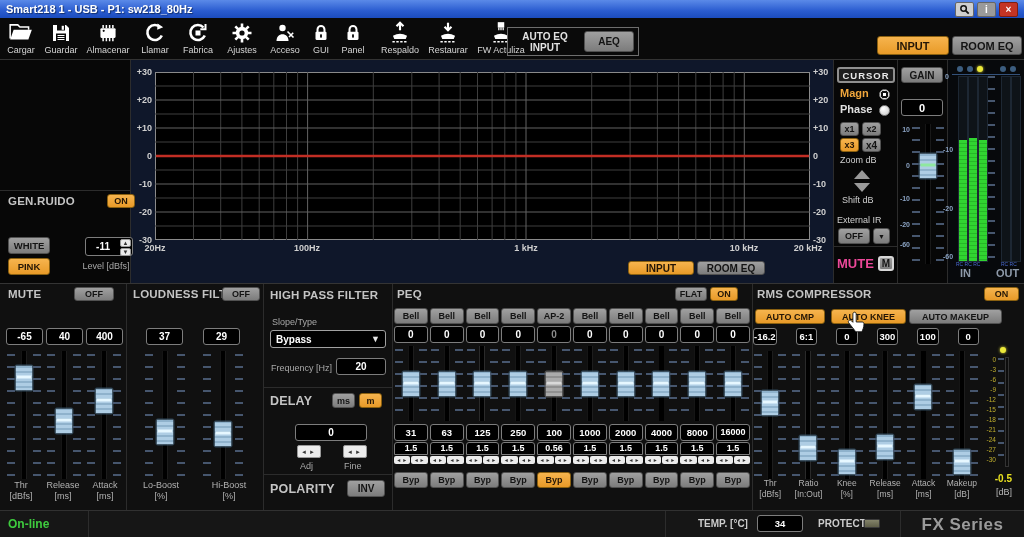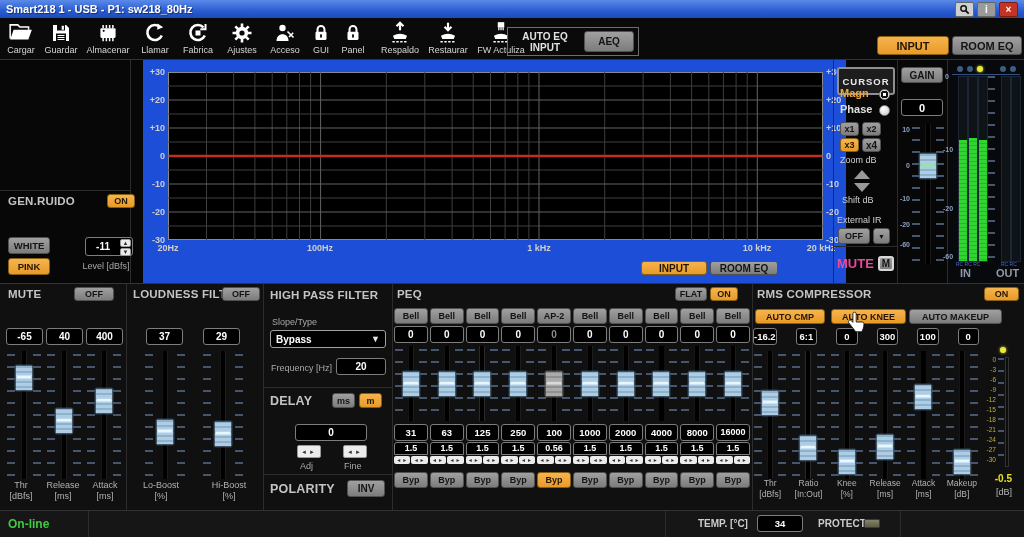--- a/index.html
+++ b/index.html
@@ -203,21 +203,21 @@
     <div style="display:flex;flex-direction:column;align-items:center;line-height:11px;flex:1;">
       <span class="bold" style="font-size:10px;color:#e2e2e2;">AUTO EQ</span>
       <span class="bold" style="font-size:10px;color:#e2e2e2;">INPUT</span>
     </div>
     <div class="btn bg" style="width:48px;height:19px;font-size:10px;">AEQ</div>
   </div>
 
   <div class="btn bo a" style="left:877px;top:36px;width:72px;height:19px;font-size:11px;">INPUT</div>
   <div class="btn bg a" style="left:952px;top:36px;width:70px;height:19px;font-size:11px;">ROOM EQ</div>
 
-  <div class="a" style="left:130px;top:60px;width:703px;height:223px;background:#1d4ed8;margin-left:13px;">
+  <div class="a" style="left:130px;top:60px;width:703px;height:223px;background:#0f172a;">
 
     <span class="a mlab" style="left:0px;top:7px;width:22px;text-align:right;color:#cfcfcf;font-size:9px;">+30</span>
     <span class="a mlab" style="left:0px;top:35px;width:22px;text-align:right;color:#cfcfcf;font-size:9px;">+20</span>
     <span class="a mlab" style="left:0px;top:63px;width:22px;text-align:right;color:#cfcfcf;font-size:9px;">+10</span>
     <span class="a mlab" style="left:0px;top:91px;width:22px;text-align:right;color:#cfcfcf;font-size:9px;">0</span>
     <span class="a mlab" style="left:0px;top:119px;width:22px;text-align:right;color:#cfcfcf;font-size:9px;">-10</span>
     <span class="a mlab" style="left:0px;top:147px;width:22px;text-align:right;color:#cfcfcf;font-size:9px;">-20</span>
     <span class="a mlab" style="left:0px;top:175px;width:22px;text-align:right;color:#cfcfcf;font-size:9px;">-30</span>
 
     <span class="a mlab" style="left:683px;top:7px;width:20px;color:#cfcfcf;font-size:9px;">+30</span>
@@ -265,21 +265,21 @@
       <div class="a" style="right:1px;top:1px;width:11px;height:16px;display:flex;flex-direction:column;gap:1px;">
         <span class="spin" style="flex:1;letter-spacing:0;">▲</span>
         <span class="spin" style="flex:1;letter-spacing:0;">▼</span>
       </div>
     </div>
     <span class="a sublbl" style="left:78px;top:70px;width:56px;text-align:center;">Level [dBfs]</span>
   </div>
 
   <div class="seg" style="left:833px;top:60px;width:1px;height:223px;"></div>
   <div class="a" style="left:834px;top:60px;width:63px;height:223px;">
-    <div class="btn bd a" style="left:3px;top:7px;width:58px;height:28px;font-size:9.5px;letter-spacing:1px;">CURSOR</div>
+    <div class="btn bd a" style="left:3px;top:7px;width:58px;height:16px;font-size:9.5px;letter-spacing:1px;">CURSOR</div>
     <span class="a bold" style="left:6px;top:27px;font-size:11px;color:#F0A63C;">Magn</span>
     <span class="radio sel a" style="left:45px;top:29px;width:11px;height:11px;"></span>
     <span class="a bold" style="left:6px;top:43px;font-size:11px;color:#e0e0e0;">Phase</span>
     <span class="radio a" style="left:45px;top:45px;width:11px;height:11px;"></span>
     <div class="btn bg a" style="left:6px;top:62px;width:19px;height:14px;font-size:9px;">x1</div>
     <div class="btn bg a" style="left:28px;top:62px;width:19px;height:14px;font-size:9px;">x2</div>
     <div class="btn bo a" style="left:6px;top:78px;width:19px;height:14px;font-size:9px;">x3</div>
     <div class="btn bg a" style="left:28px;top:78px;width:19px;height:14px;font-size:10px;">x4</div>
     <span class="a sublbl" style="left:6px;top:95px;color:#cfcfcf;">Zoom dB</span>
     <div class="tri-up a" style="left:20px;top:110px;"></div>
@@ -656,19 +656,20 @@
 
   <div class="a" style="left:0;top:510px;width:1024px;height:27px;background:#161616;border-top:1px solid #313131;">
     <div class="seg" style="left:88px;top:0;width:1px;height:27px;"></div>
     <div class="seg" style="left:665px;top:0;width:1px;height:27px;"></div>
     <div class="seg" style="left:900px;top:0;width:1px;height:27px;"></div>
     <span class="a bold" style="left:8px;top:6px;font-size:12px;color:#3ecb3e;">On-line</span>
     <span class="a bold" style="left:698px;top:7px;font-size:10px;color:#cccccc;">TEMP. [°C]</span>
     <div class="vbox a" style="left:757px;top:4px;width:46px;height:17px;font-size:9.5px;">34</div>
     <span class="a bold" style="left:818px;top:7px;font-size:10px;color:#cccccc;">PROTECT</span>
     <span class="a" style="left:864px;top:8px;width:16px;height:9px;background:linear-gradient(180deg,#83836a,#5e5e48);border:1px solid #3a3a3a;border-radius:1px;"></span>
+    <div class="a bold" style="left:901px;top:0;width:123px;height:27px;display:flex;align-items:center;justify-content:center;font-size:17px;color:#9b9b9b;letter-spacing:.5px;">FX Series</div>
   </div>
 
   <svg class="a" style="left:846px;top:311px;" width="20" height="22" viewBox="0 0 20 22">
     <path d="M8.5 1.2 c-1 0-1.6.8-1.6 1.8 v8.3 L5.4 9.7 c-.7-.8-1.9-.8-2.6-.1-.6.6-.6 1.6 0 2.3 L8 18.5 c.6.8 1.2 1.5 1.6 2.3 h6.2 c.5-1 1-2 1.4-3.2.5-1.5.8-3.1.8-4.7 0-1.1-.8-1.9-1.8-1.9 h-6 V3 c0-1-.7-1.8-1.7-1.8 Z" fill="#fff" stroke="#111" stroke-width="0.9"></path>
   </svg>
 
 </div>
 
 </body></html>

